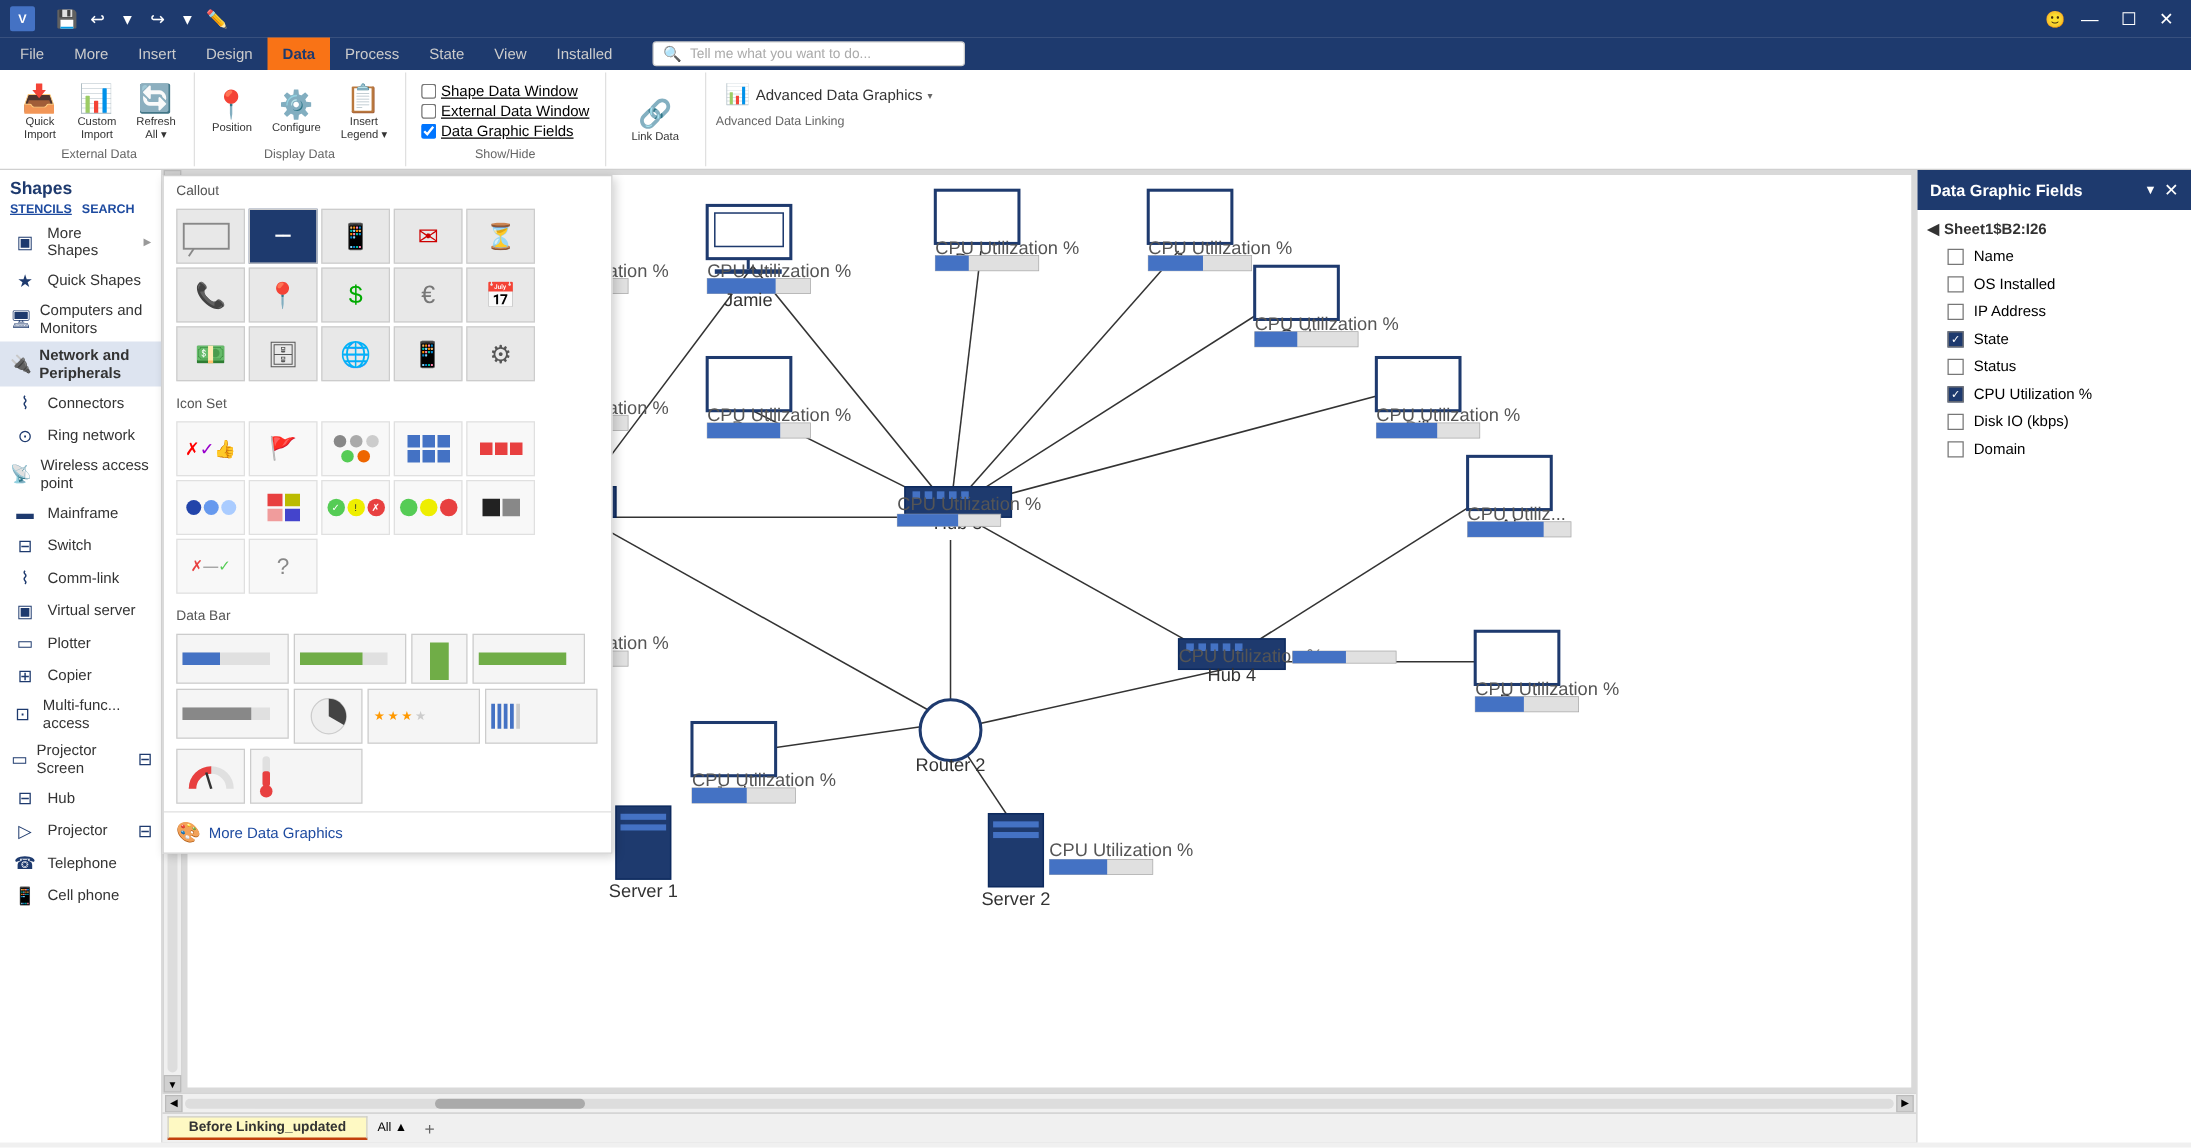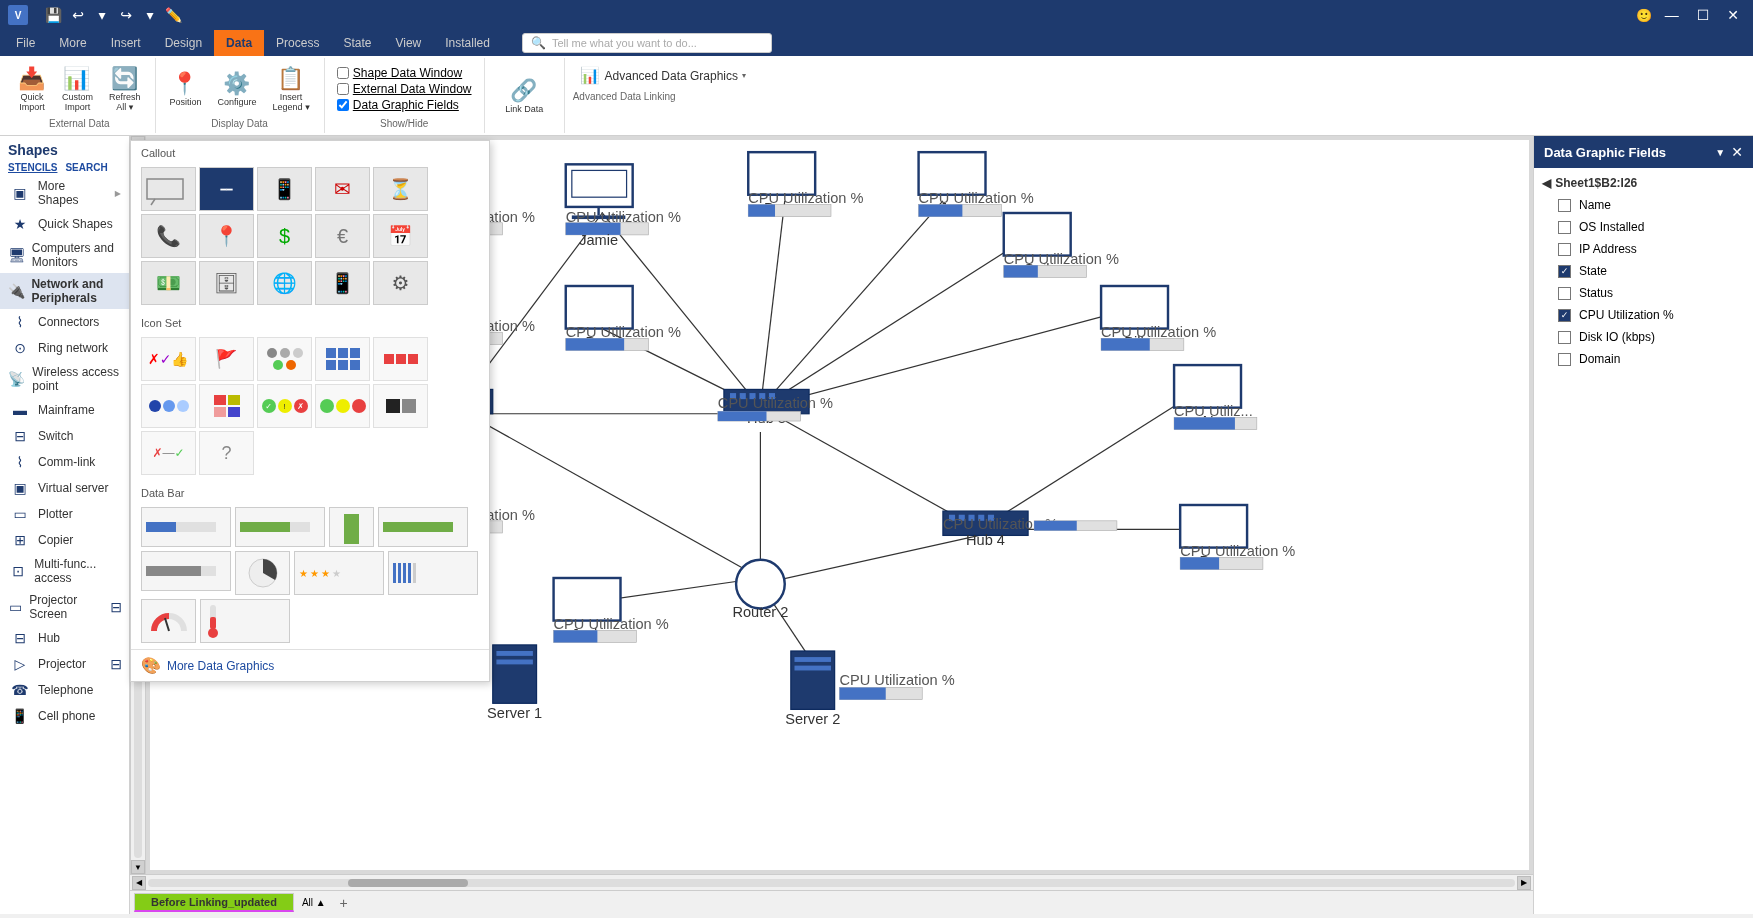--- a/index.html
+++ b/index.html
@@ -180,21 +180,21 @@
     }
     .tab-item {
       padding: 2px 16px;
       background: white;
       border: 1px solid #ccc;
       border-bottom: none;
       font-size: 11px;
       cursor: pointer;
       color: #333;
     }
-    .tab-item.active { background: #84cc16; font-weight: bold; border-bottom: 2px solid #d946ef; }
+    .tab-item.active { background: #fef9c3; font-weight: bold; border-bottom: 2px solid #c2410c; }
     .tab-add { width: 20px; height: 20px; display: flex; align-items: center; justify-content: center; cursor: pointer; color: #666; font-size: 14px; }
     .tab-expand { padding: 2px 6px; font-size: 10px; cursor: pointer; }
 
     
     .qat { display: flex; align-items: center; gap: 4px; padding: 2px 8px; }
     .qat-btn { width: 20px; height: 20px; display: flex; align-items: center; justify-content: center; cursor: pointer; font-size: 14px; color: white; }
     
     .advanced-btn {
       display: flex;
       align-items: center;

